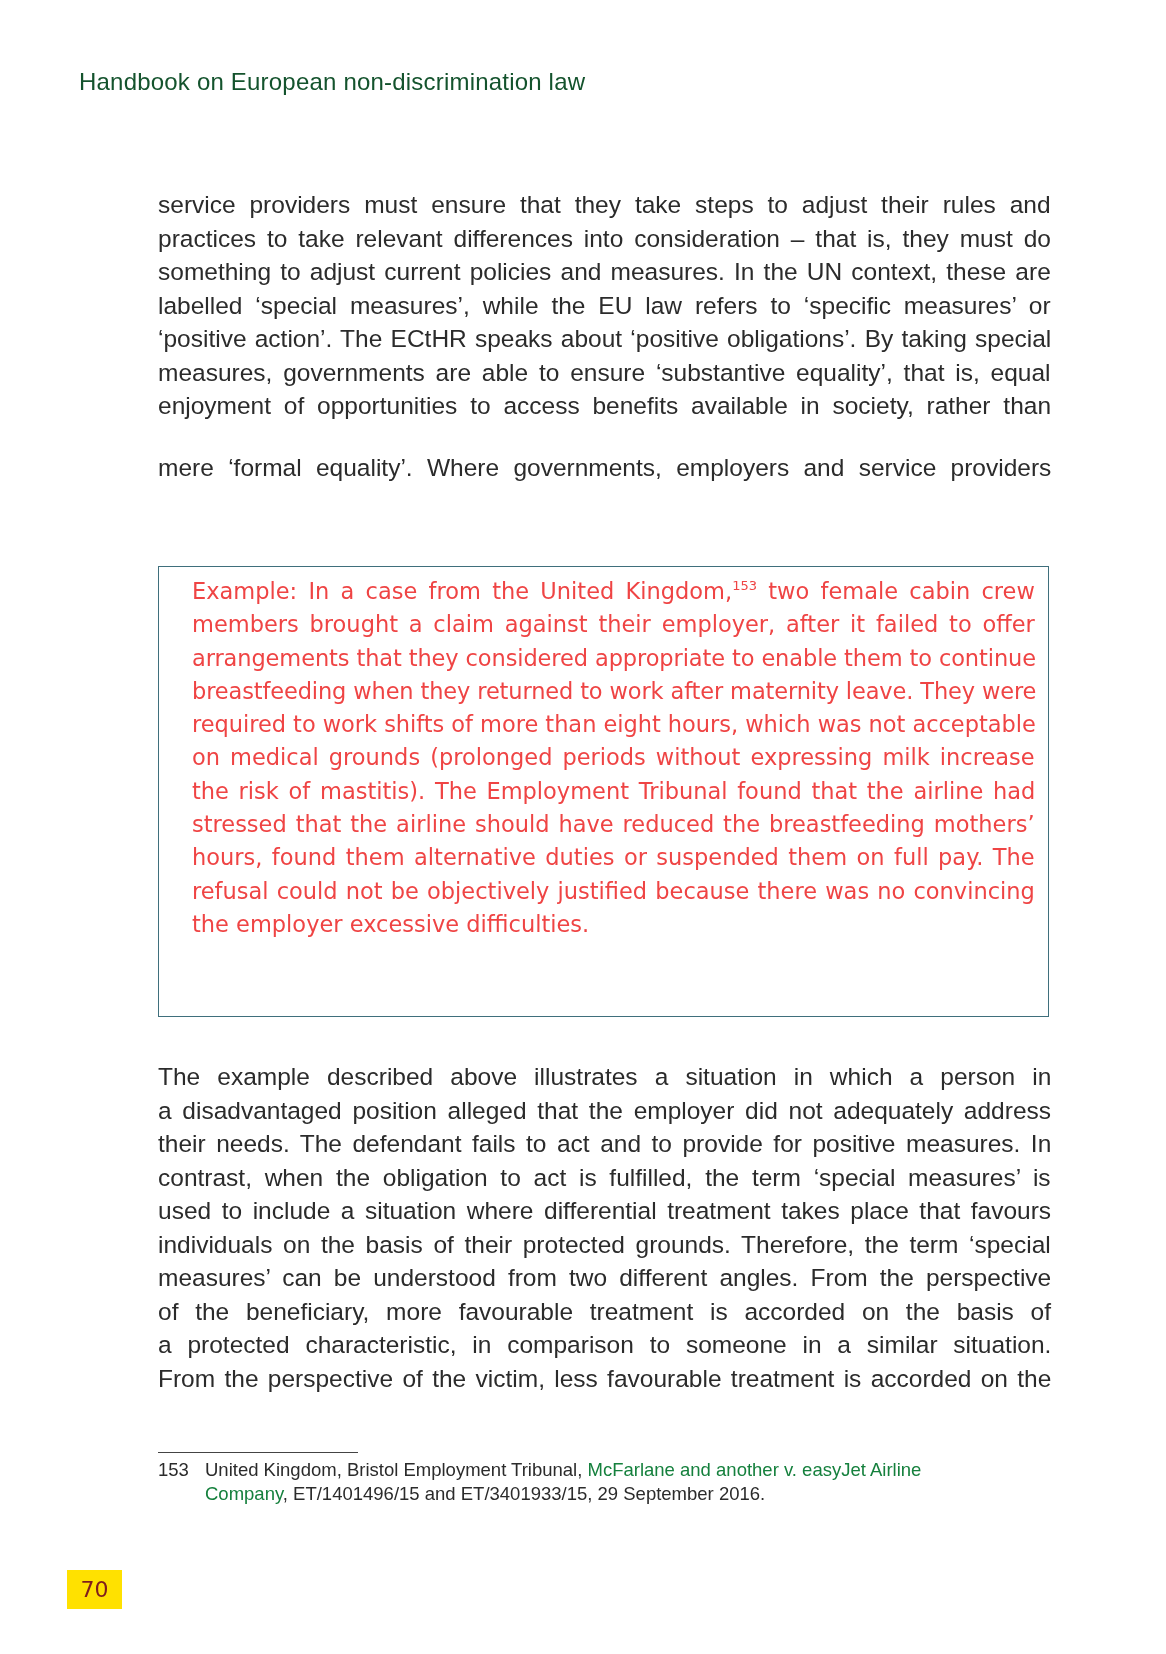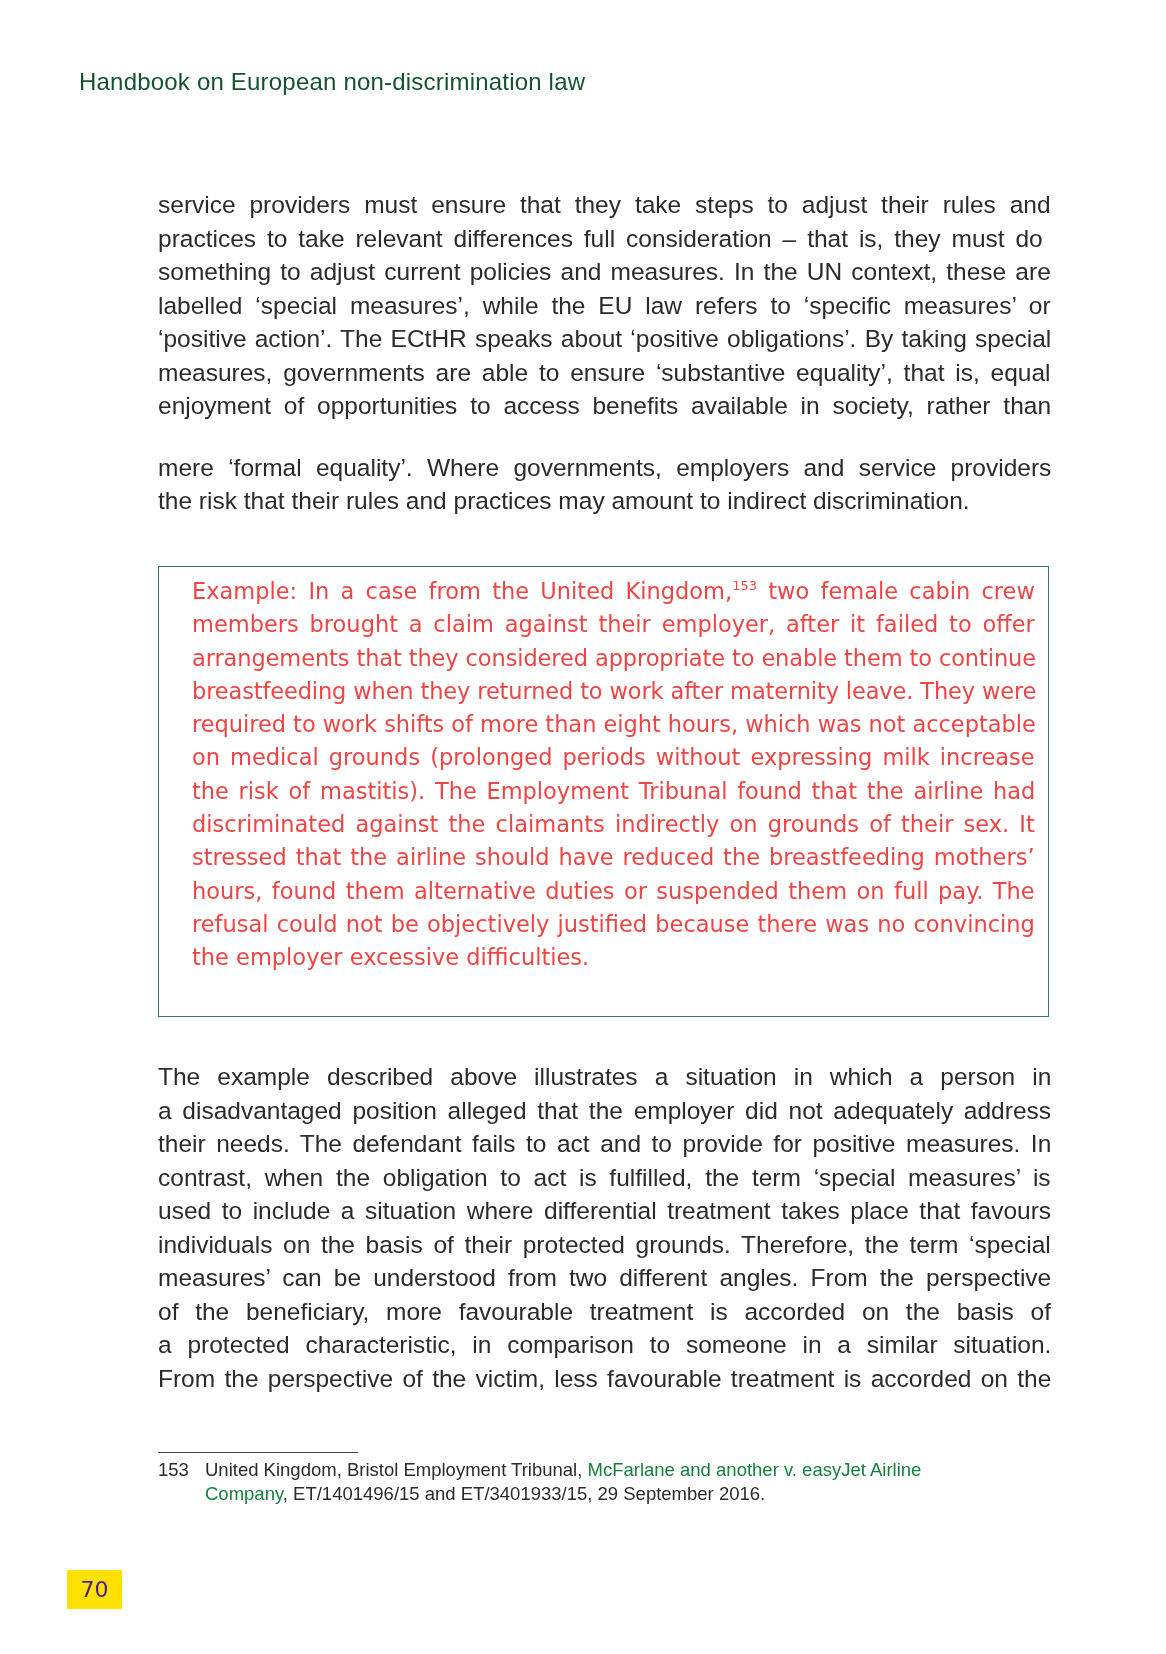--- a/index.html
+++ b/index.html
@@ -42,51 +42,49 @@
     .footnote {
       position: absolute; left: 158px; top: 1458px; width: 870px;
       font-family: "Liberation Sans", sans-serif; font-size: 18.5px; line-height: 24px; color: #2b2b2b;
     }
     .fn-num { position: absolute; left: 0; top: 0; }
     .fn-body { position: absolute; left: 47px; top: 0; width: 820px; }
     .fn-link { color: #15803d; text-decoration: none; }
     .page-badge {
       position: absolute; left: 67px; top: 1570px; width: 55px; height: 39px;
       background: #ffe100;
-      font-family: "DejaVu Sans", sans-serif; font-size: 22px; color: #4c1d95;
+      font-family: "DejaVu Sans", sans-serif; font-size: 22px; color: #7f1d1d;
       display: flex; align-items: center; justify-content: center;
     }
   </style>
 </head>
 <body>
 
 <div class="running-header">Handbook on European non-discrimination law</div>
 
 <div class="body-text" id="para1">
   <span class="line" style="display: block; width: auto; word-spacing: 7.08333px; text-align-last: left;">service providers must ensure that they take steps to adjust their rules and</span>
-  <span class="line" style="display: block; width: auto; word-spacing: 4.08333px; text-align-last: left;">practices to take relevant differences full consideration – that is, they must do</span>
+  <span class="line" style="display: block; width: auto; word-spacing: 4.08333px; text-align-last: left;">practices to take relevant differences into consideration – that is, they must do</span>
   <span class="line" style="display: block; width: auto; word-spacing: 2.33333px; text-align-last: left;">something to adjust current policies and measures. In the UN context, these are</span>
   <span class="line" style="display: block; width: auto; word-spacing: 6.09091px; text-align-last: left;">labelled ‘special measures’, while the EU law refers to ‘specific measures’ or</span>
   <span class="line" style="display: block; width: auto; word-spacing: 1.4px; text-align-last: left;">‘positive action’. The ECtHR speaks about ‘positive obligations’. By taking special</span>
   <span class="line" style="display: block; width: auto; word-spacing: 4px; text-align-last: left;">measures, governments are able to ensure ‘substantive equality’, that is, equal</span>
   <span class="line" style="display: block; width: auto; word-spacing: 6px; text-align-last: left;">enjoyment of opportunities to access benefits available in society, rather than</span>
   <span class="line" style="display: block; width: auto; word-spacing: 7.5px; text-align-last: left; margin-top: 28px;">mere ‘formal equality’. Where governments, employers and service providers</span>
-  <span class="line last">the risk that their rules and practices may amount to indirect discrimination.</span>
 </div>
 
 <div class="example-box">
   <div class="example-text">
     <span class="line" style="display: block; width: auto; word-spacing: 4.09091px; text-align-last: left;"><span>Example: In a case from the United Kingdom,</span><sup class="fnref">153</sup><span> two female cabin crew</span></span>
     <span class="line" style="display: block; width: auto; word-spacing: 3.63636px; text-align-last: left;">members brought a claim against their employer, after it failed to offer</span>
     <span class="line" style="display: block; width: auto; letter-spacing: -0.105634px; text-align-last: left;">arrangements that they considered appropriate to enable them to continue</span>
     <span class="line" style="display: block; width: auto; letter-spacing: -0.128806px; text-align-last: left;">breastfeeding when they returned to work after maternity leave. They were</span>
     <span class="line" style="display: block; width: auto; letter-spacing: -0.035461px; text-align-last: left;">required to work shifts of more than eight hours, which was not acceptable</span>
     <span class="line" style="display: block; width: auto; word-spacing: 2.875px; text-align-last: left;">on medical grounds (prolonged periods without expressing milk increase</span>
     <span class="line" style="display: block; width: auto; word-spacing: 2.54545px; text-align-last: left;">the risk of mastitis). The Employment Tribunal found that the airline had</span>
-    <span class="line" style="display: block; width: auto; word-spacing: 3px; text-align-last: left;">discriminated against the claimants indirectly on grounds of their sex. It</span>
     <span class="line" style="display: block; width: auto; word-spacing: 1.77778px; text-align-last: left;">stressed that the airline should have reduced the breastfeeding mothers’</span>
     <span class="line" style="display: block; width: auto; word-spacing: 2.27273px; text-align-last: left;">hours, found them alternative duties or suspended them on full pay. The</span>
     <span class="line" style="display: block; width: auto; word-spacing: 1px; text-align-last: left;">refusal could not be objectively justified because there was no convincing</span>
     <span class="line last">the employer excessive difficulties.</span>
   </div>
 </div>
 
 <div class="body-text" id="para2">
   <span class="line" style="display: block; width: auto; word-spacing: 10.2727px; text-align-last: left;">The example described above illustrates a situation in which a person in</span>
   <span class="line" style="display: block; width: auto; word-spacing: 3.9px; text-align-last: left;">a disadvantaged position alleged that the employer did not adequately address</span>

